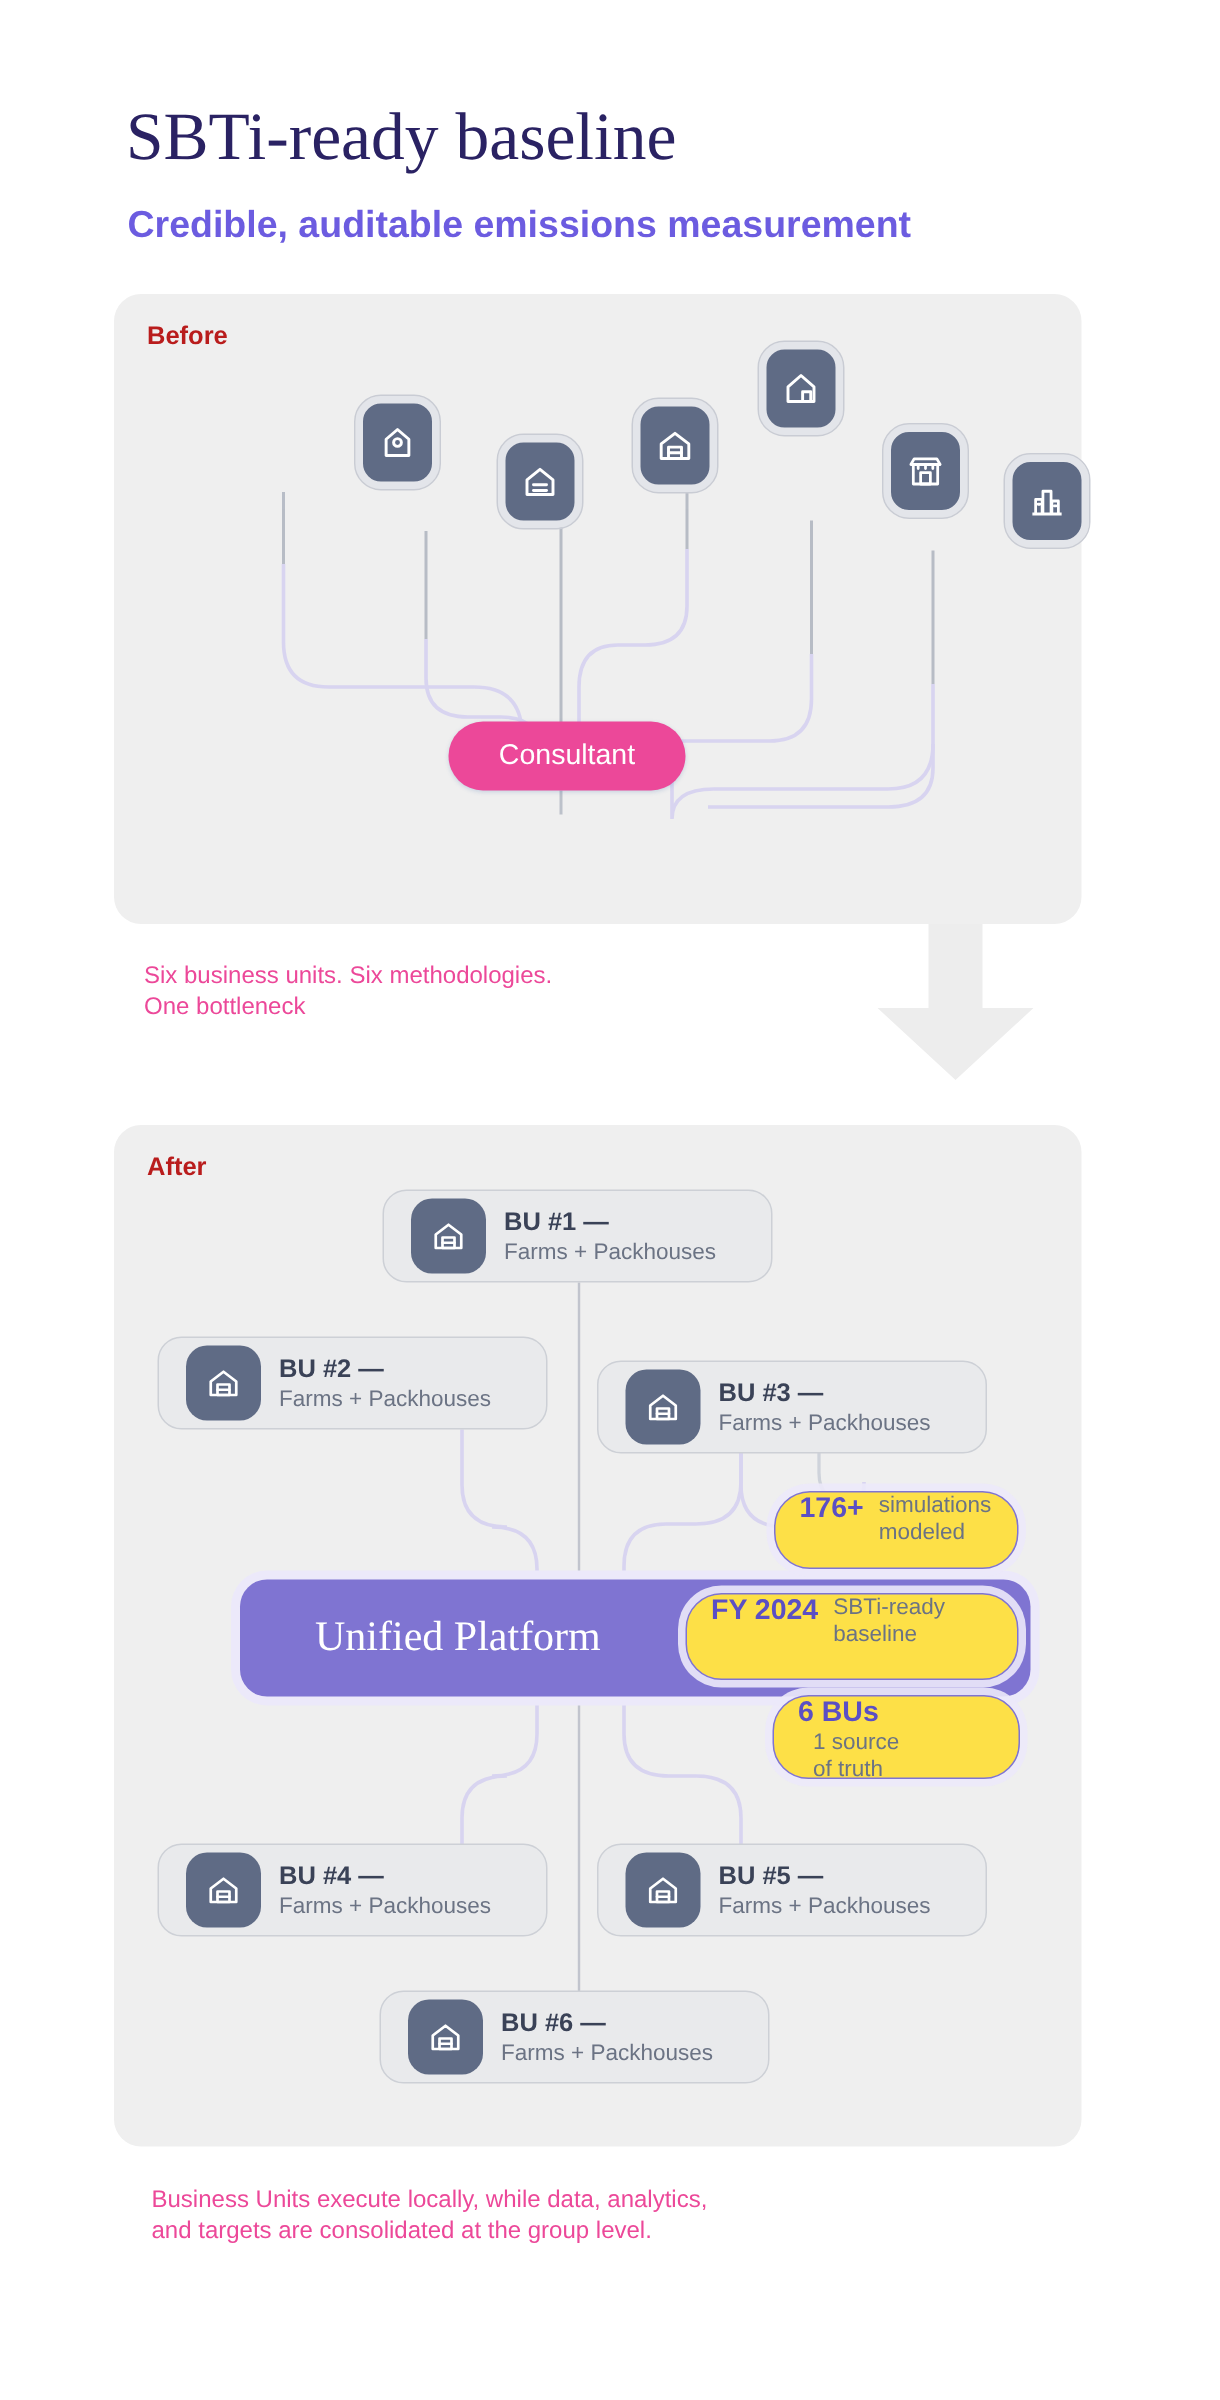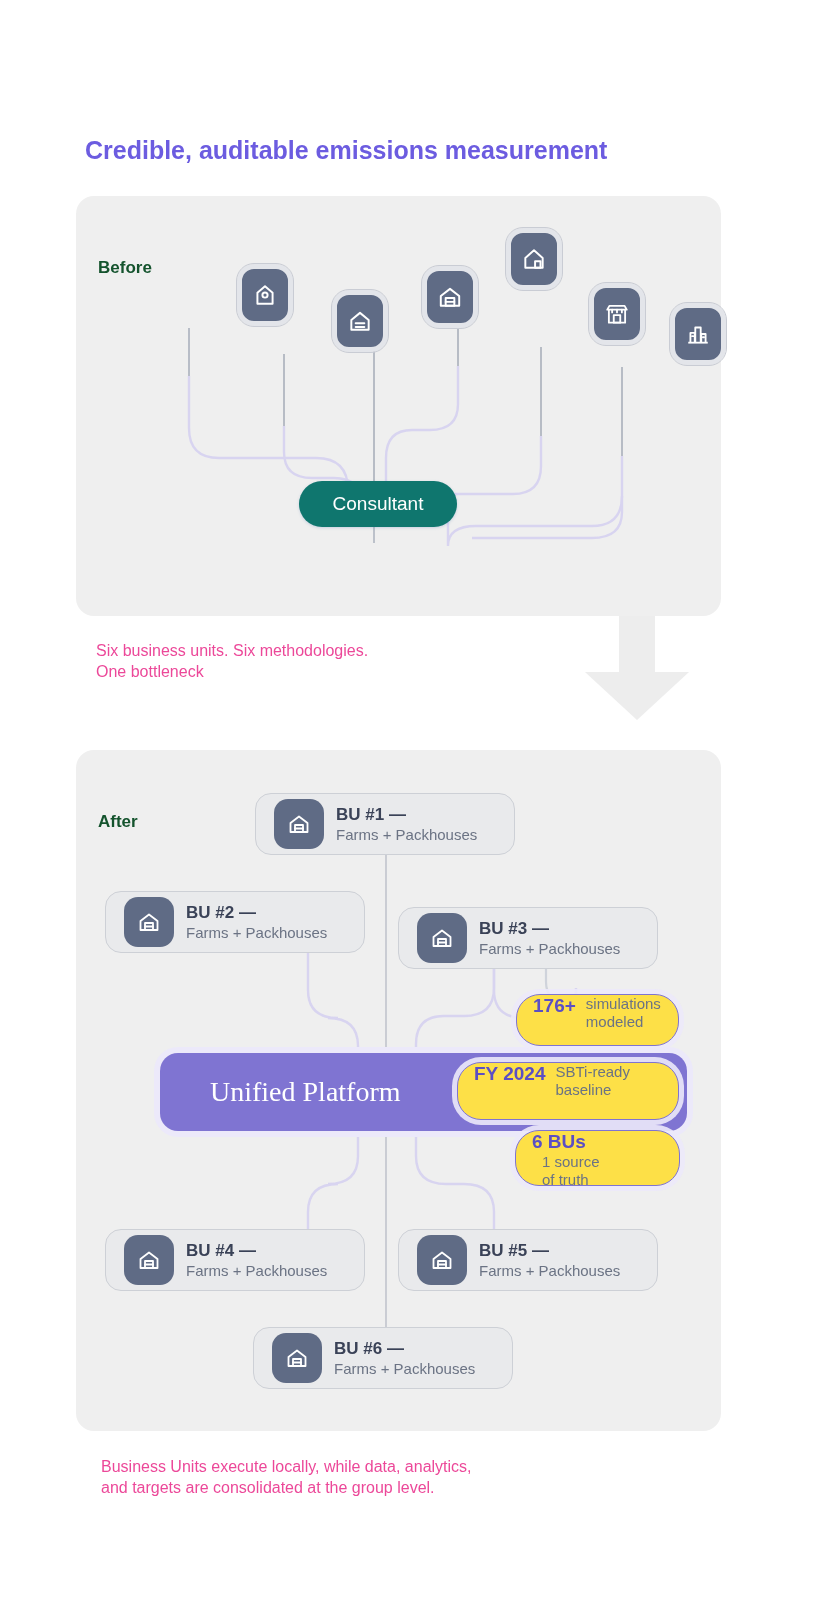--- a/index.html
+++ b/index.html
@@ -28,21 +28,21 @@
   .panel {
     position: absolute;
     background: #efefef;
     border-radius: 18px;
   }
   #panel-before { left: 76px; top: 196px; width: 645px; height: 420px; }
   #panel-after  { left: 76px; top: 750px; width: 645px; height: 681px; }
 
   .panel-label {
     position: absolute; left: 22px; top: 18px;
-    font-size: 17px; font-weight: bold; color: #14532d; margin-top: 44px;
+    font-size: 17px; font-weight: bold; color: #b91c1c;
   }
 
   .svg-layer {
     position: absolute; left: 0; top: 0; width: 100%; height: 100%;
     pointer-events: none;
   }
 
   
   .tile {
     position: absolute;
@@ -53,21 +53,21 @@
     outline: 1px solid #c9ccd4;
     outline-offset: 0px;
     display: flex; align-items: center; justify-content: center;
   }
   .tile svg { width: 26px; height: 26px; display: block; }
 
   
   .pill-consultant {
     position: absolute;
     left: 299px; top: 481px; width: 158px; height: 46px;
-    background: #0f766e; border-radius: 24px;
+    background: #ec4899; border-radius: 24px;
     display: flex; align-items: center; justify-content: center;
     color: #ffffff; font-size: 19px;
     box-shadow: 0 1px 3px rgba(80,120,180,.25);
   }
   .pill-summary {
     position: absolute;
     left: 256px; top: 543px; width: 255px; height: 48px;
     background: #8a7bd0; border-radius: 24px;
     display: flex; align-items: center; justify-content: center;
     color: #ffffff; font-size: 21px;
@@ -143,20 +143,21 @@
   }
   #chip-0 { left: 516px; top: 994px;  width: 163px; height: 52px; }
   #chip-1 { left: 457px; top: 1062px; width: 222px; height: 58px; }
   #chip-2 { left: 515px; top: 1130px; width: 165px; height: 56px; flex-direction: column; }
 </style>
 </head>
 <body>
 
 <div class="page">
 
+  <div class="title">SBTi-ready baseline</div>
   <div class="subtitle">Credible, auditable emissions measurement</div>
 
   <svg class="down-arrow" viewBox="0 0 104 112">
     <path d="M34 0 H70 V64 H104 L52 112 L0 64 H34 Z" fill="#ededed"></path>
   </svg>
 
   <div class="panel" id="panel-before">
     <div class="panel-label">Before</div>
 
     <svg class="svg-layer" viewBox="0 0 645 420" preserveAspectRatio="none">

